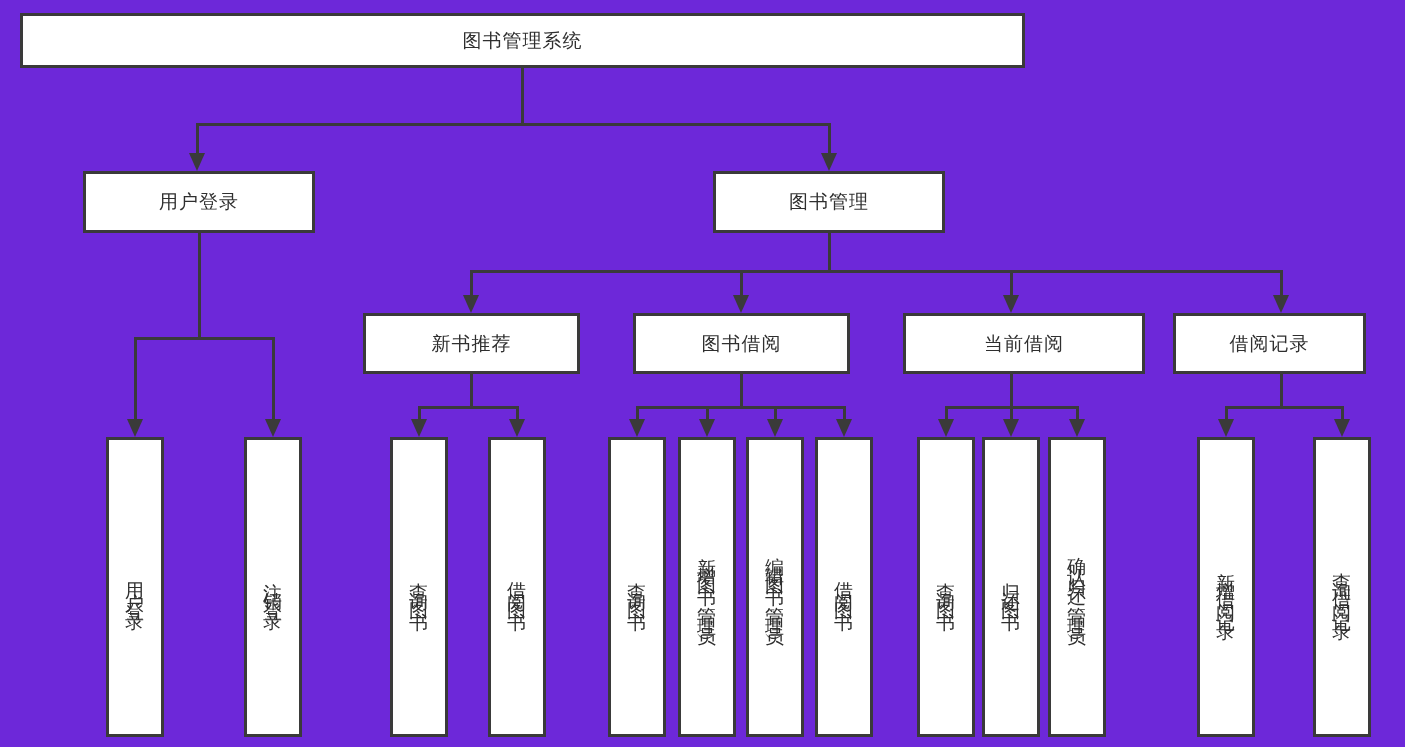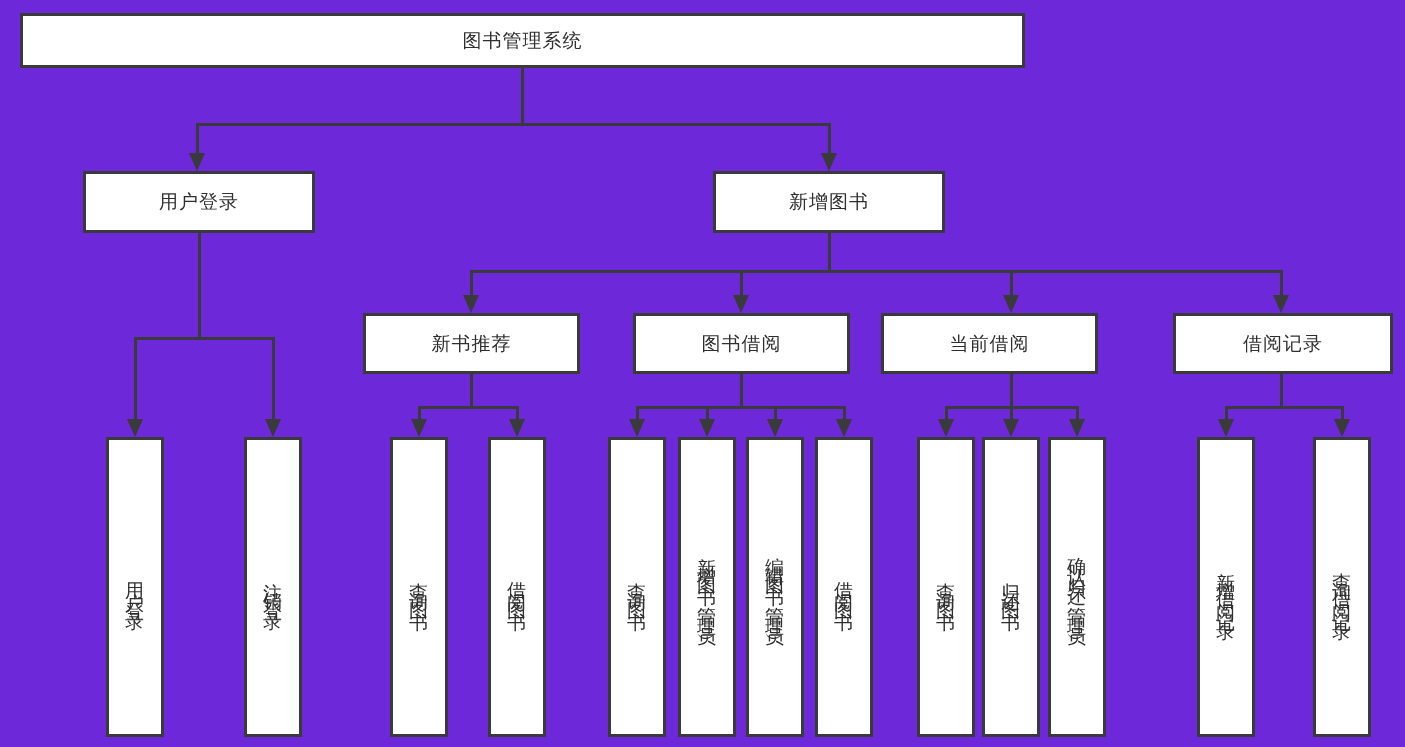--- a/index.html
+++ b/index.html
@@ -78,33 +78,33 @@
 <div id="canvas">
 
   <div class="node" style="left:20px; top:13px; width:1005px; height:55px;">
     <span>图书管理系统</span>
   </div>
 
   <div class="node" style="left:83px; top:171px; width:232px; height:62px;">
     <span>用户登录</span>
   </div>
   <div class="node" style="left:713px; top:171px; width:232px; height:62px;">
-    <span>新增图书</span>
+    <span>图书管理</span>
   </div>
 
   <div class="node" style="left:363px; top:313px; width:217px; height:61px;">
     <span>新书推荐</span>
   </div>
   <div class="node" style="left:633px; top:313px; width:217px; height:61px;">
     <span>图书借阅</span>
   </div>
-  <div class="node" style="left:881px; top:313px; width:217px; height:61px;">
+  <div class="node" style="left:903px; top:313px; width:242px; height:61px;">
     <span>当前借阅</span>
   </div>
-  <div class="node" style="left:1173px; top:313px; width:220px; height:61px;font-family:Liberation Mono, monospace;">
+  <div class="node" style="left:1173px; top:313px; width:193px; height:61px;font-family:Liberation Mono, monospace;">
     <span>借阅记录</span>
   </div>
 
   <div class="leaf" style="left:106px;">
     <span class="vtext">用户登录</span>
   </div>
   <div class="leaf" style="left:244px;">
     <span class="vtext">注销登录</span>
   </div>
   <div class="leaf" style="left:390px;">

